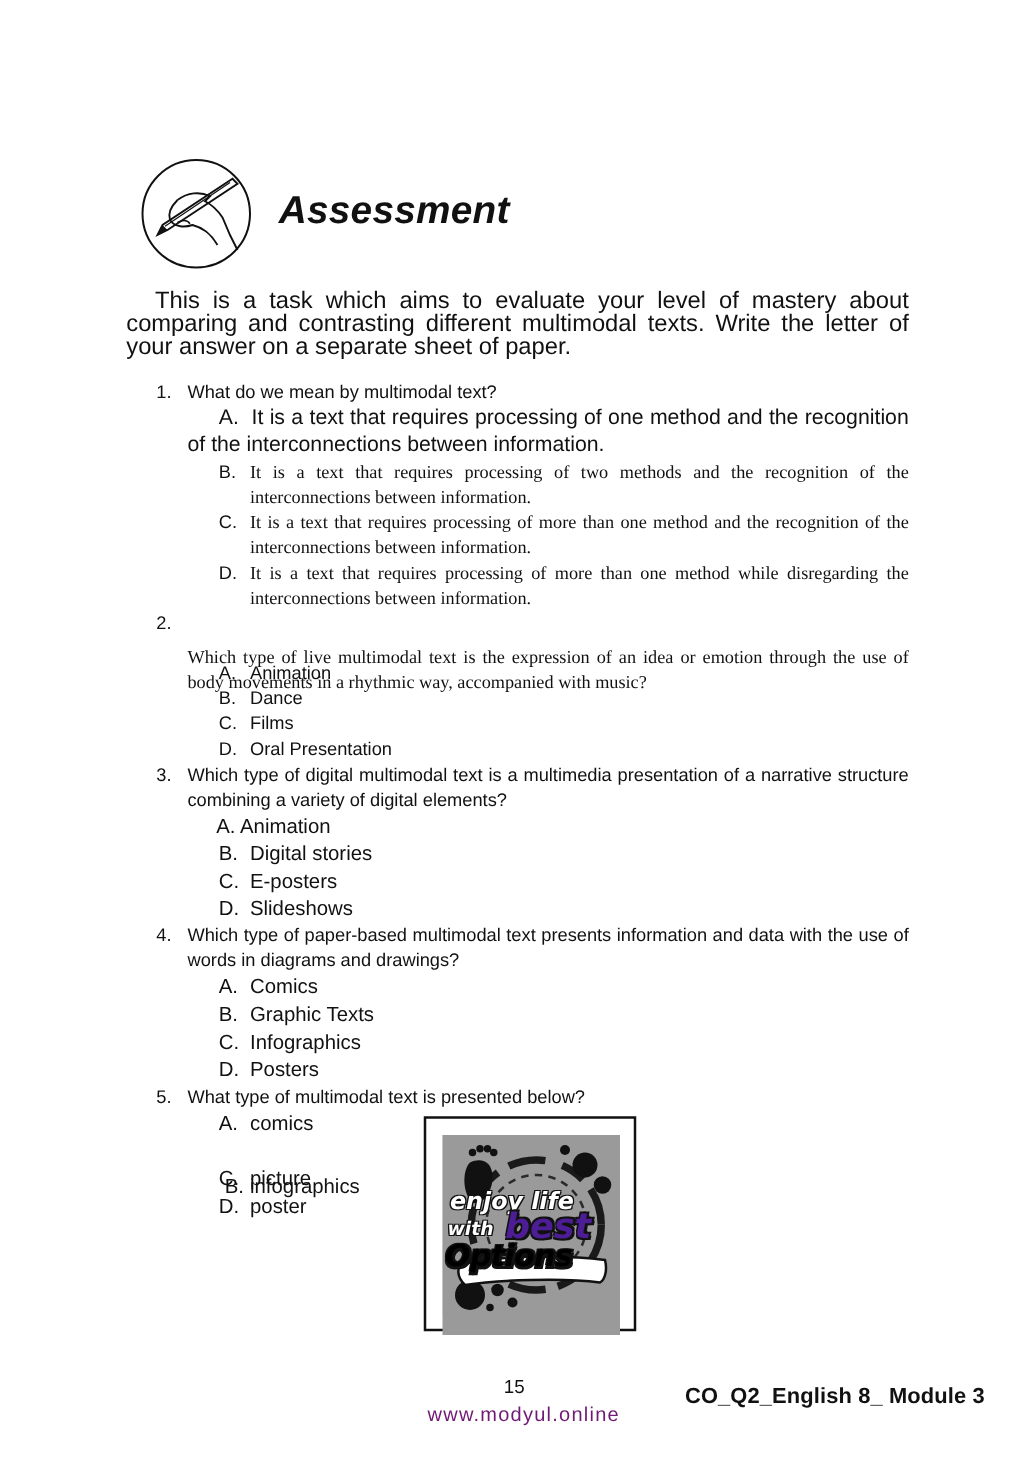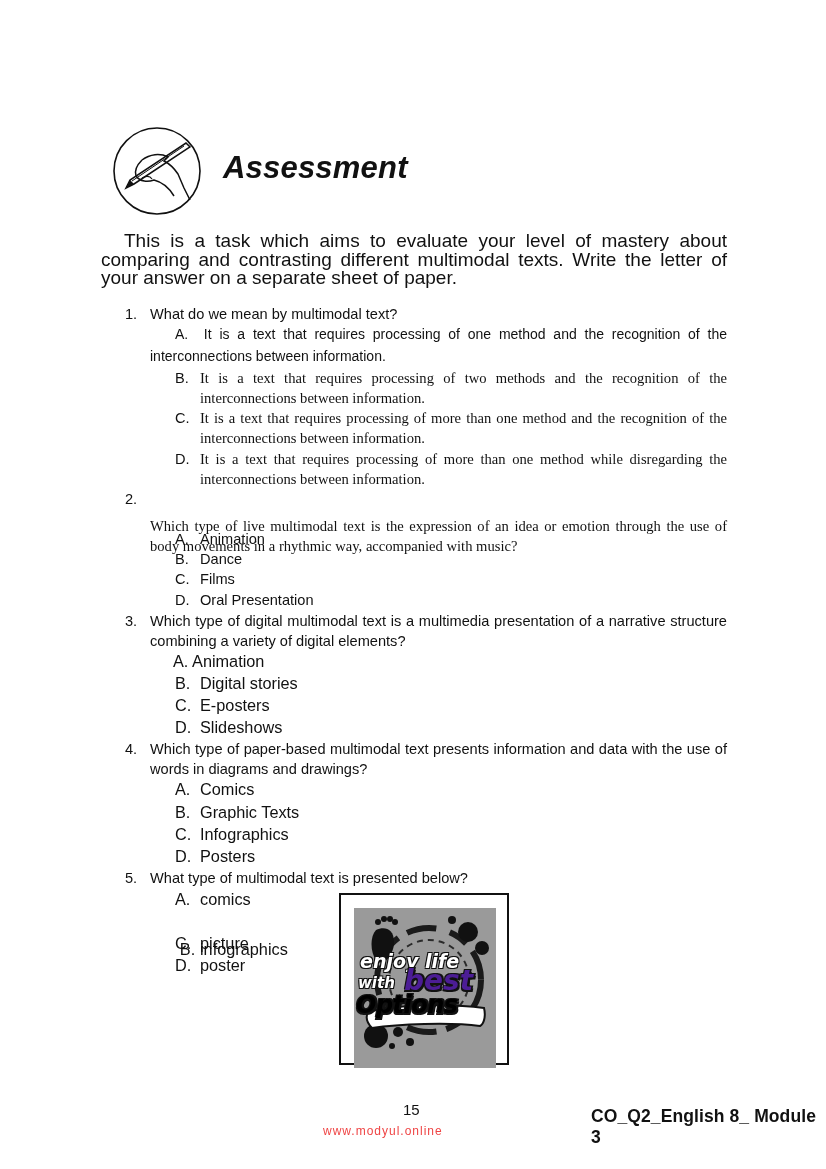--- a/index.html
+++ b/index.html
@@ -23,33 +23,33 @@
     .qnum { position: absolute; left: 125px; }
     .qtext { position: absolute; left: 150px; width: 577px; text-align: justify; }
     .opt { position: absolute; left: 175px; font-size: 14.6px; line-height: 20px; }
     .opt .lbl { display: inline-block; width: 25px; }
     .opt .txt { }
     .optwide { position: absolute; left: 175px; width: 552px; font-size: 14.6px; line-height: 20px; text-align: justify; }
     .optwide .lbl { position: absolute; left: 0; }
     .optwide .txt { display: block; margin-left: 25px; font-family: Liberation Serif, serif; }
     .big { font-size: 16.3px; line-height: 22px; }
     .q1a {
-      position: absolute; left: 150px; top: 323px; width: 577px; font-size: 14px; line-height: 22px;
+      position: absolute; left: 150px; top: 323px; width: 577px; font-size: 17px; line-height: 22px;
       text-indent: 25px; text-align: justify;
     }
     .imgbox {
       left: 339px; top: 893px; width: 170px; height: 172px; border: 2px solid #111; box-sizing: border-box;
       background: #fff;
     }
     .poster {
       position: absolute; left: 13px; top: 13px; width: 142px; height: 160px; background: #9a9a9a; overflow: hidden;
     }
     .pagenum { left: 403px; top: 1101px; font-size: 15px; }
-    .footer { left: 548px; top: 1106px; font-size: 17.5px; font-weight: bold; letter-spacing: 0.1px; margin-left: 43px; }
-    .watermark { left: 323px; top: 1124px; font-size: 12px; color: #ef4444; letter-spacing: 1px; }
+    .footer { left: 548px; top: 1106px; font-size: 17.5px; font-weight: bold; letter-spacing: 0.1px; }
+    .watermark { left: 342px; top: 1124px; font-size: 16px; color: #701a75; letter-spacing: 1px; }
   </style>
 </head>
 <body>
 
 <div class="abs header-icon">
   <svg width="90" height="90" viewBox="0 0 90 90">
     <circle cx="45" cy="45" r="43" fill="#fff" stroke="#111" stroke-width="1.6"></circle>
 
     <path d="M74 17 L78 21 L22 58 L14 62 L18 54 Z" fill="#fff" stroke="#111" stroke-width="1.5"></path>
     <line x1="72" y1="20" x2="20" y2="55" stroke="#111" stroke-width="1"></line>

